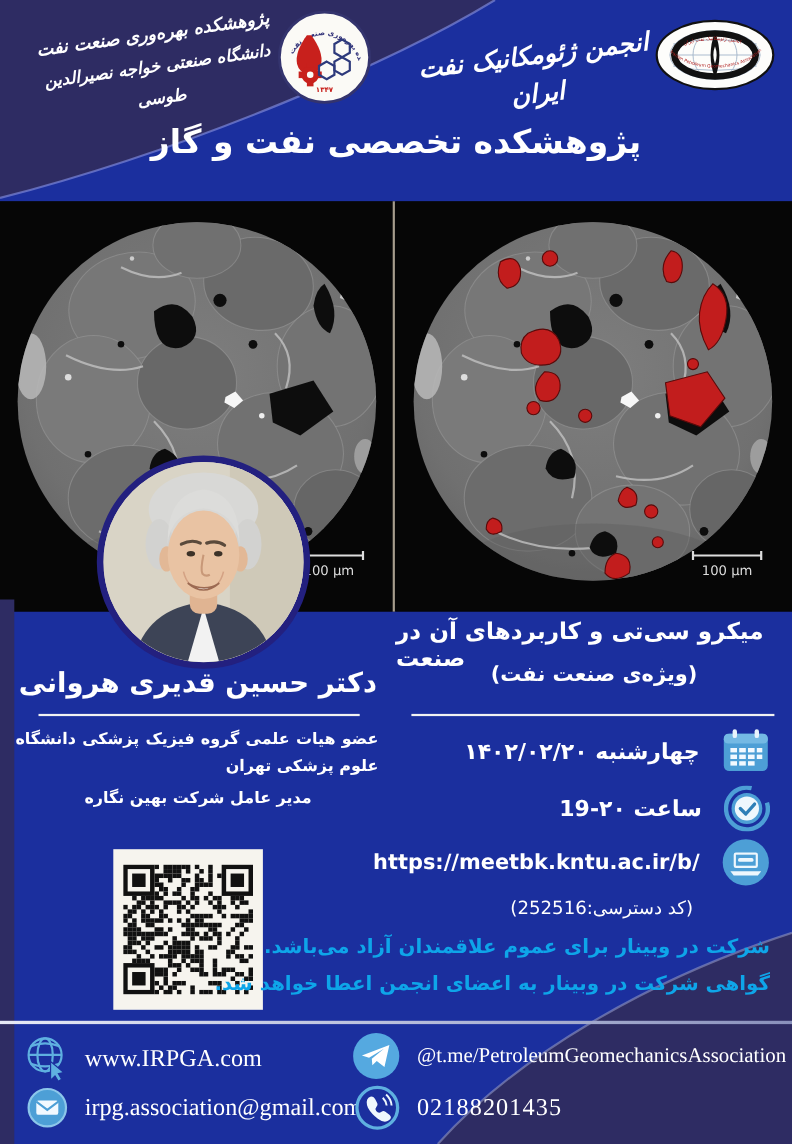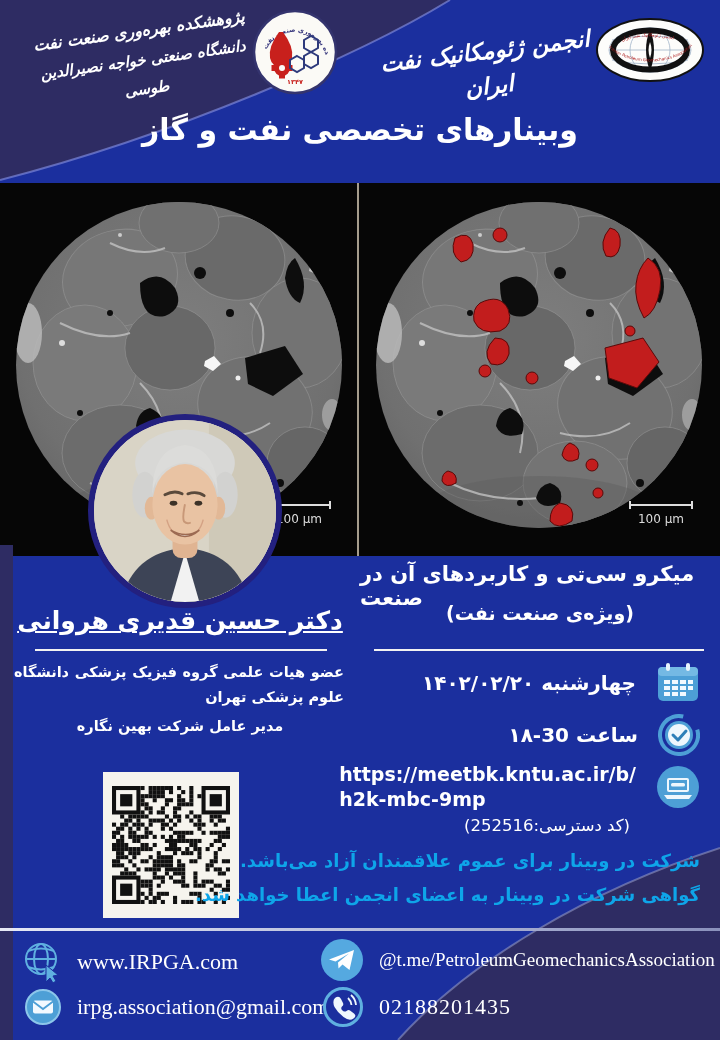--- a/index.html
+++ b/index.html
@@ -25,21 +25,21 @@
   .panel-r{left:360px;top:183px;width:360px;height:373px;z-index:1;}
   .panel-div{left:357px;top:183px;width:2px;height:373px;background:#a59c8c;z-index:2;}
   
   .photo{left:88px;top:414px;width:194px;height:194px;border-radius:50%;
          border:6px solid #23207f;box-sizing:border-box;overflow:hidden;z-index:4;background:#d9d4c6;}
   
   .col{top:556px;height:374px;z-index:2;}
   .col-left{left:0;width:360px;}
   .col-right{left:360px;width:360px;}
   .spk-name{position:absolute;top:50px;width:100%;text-align:center;color:#fff;
-            font-size:25px;font-weight:bold;text-decoration:underline;}
+            font-size:25px;font-weight:bold;}
   .hr{position:absolute;height:2px;background:#f2f2f2;}
   .hr-left{top:93px;left:35px;width:292px;}
   .hr-right{top:93px;left:14px;width:330px;}
   .spk-aff{position:absolute;top:104px;right:16px;left:14px;color:#fff;direction:rtl;
            font-size:14.5px;font-weight:bold;line-height:1.75;text-align:justify;text-align-last:right;}
   .spk-role{position:absolute;top:162px;right:0;left:0;color:#fff;direction:rtl;text-align:center;
             font-size:14.5px;font-weight:bold;}
   .qr-box{position:absolute;top:216px;left:103px;width:136px;height:146px;background:#f6f4ee;
           display:flex;align-items:center;justify-content:center;}
   .web-title{position:absolute;top:6px;width:100%;text-align:left;color:#fff;direction:rtl;
@@ -186,21 +186,21 @@
     <path id="arcT" d="M10,38 A49,27 0 0 1 102,38" fill="none"></path>
     <text font-size="4.5" fill="#b02020">
       <textPath href="#arcT" startOffset="22%">انجمن ژئومکانیک نفت ایران</textPath>
     </text>
     <path id="arcB" d="M14,30 A46,26 0 0 0 98,30" fill="none"></path>
     <text font-size="4" fill="#b02020">
       <textPath href="#arcB" startOffset="2%">Iranian Petroleum Geomechanics Association</textPath>
     </text>
   </svg>
 
-  <div class="abs series-title" dir="rtl">وبینارهای تخصصی نفت و گاز</div>
+  <div class="abs series-title" dir="rtl">پژوهشکده تخصصی نفت و گاز</div>
 
   <div class="abs band"></div>
 
   <svg class="abs panel-l" viewBox="0 0 357 373">
     <rect width="357" height="373" fill="#060606"></rect>
     <use href="#rockimg"></use>
     <g>
       <line x1="268" y1="322" x2="330" y2="322" stroke="#ddd" stroke-width="2"></line>
       <line x1="268" y1="318" x2="268" y2="326" stroke="#ddd" stroke-width="2"></line>
       <line x1="330" y1="318" x2="330" y2="326" stroke="#ddd" stroke-width="2"></line>
@@ -645,34 +645,33 @@
       <span class="row-text">چهارشنبه  ۱۴۰۲/۰۲/۲۰</span>
     </div>
 
     <div class="row row-time">
       <svg width="42" height="42" viewBox="0 0 42 42">
         <circle cx="21" cy="21" r="19" fill="none" stroke="#4d9fd6" stroke-width="4" stroke-dasharray="80 20" transform="rotate(40 21 21)"></circle>
         <circle cx="21" cy="21" r="14" fill="#4d9fd6"></circle>
         <circle cx="21" cy="21" r="11" fill="#eef7fd"></circle>
         <path d="M15,21 l5,5 l8,-9" fill="none" stroke="#2d7fb8" stroke-width="3" stroke-linecap="round" stroke-linejoin="round"></path>
       </svg>
-      <span class="row-text">ساعت 30-۱۸</span>
+      <span class="row-text">ساعت ۲۰-19</span>
     </div>
 
     <div class="row row-url">
       <svg width="44" height="44" viewBox="0 0 44 44">
         <circle cx="22" cy="22" r="21" fill="#4d9fd6"></circle>
         <rect x="11" y="13" width="22" height="14" rx="2" fill="#eef7fd"></rect>
         <rect x="13" y="15" width="18" height="10" fill="#4d9fd6"></rect>
         <rect x="15" y="18" width="14" height="3.5" rx="1.5" fill="#eef7fd"></rect>
         <path d="M8,30 h28 l-3,4 h-22z" fill="#eef7fd"></path>
       </svg>
       <div class="url-text" dir="ltr">
         <div>https://meetbk.kntu.ac.ir/b/</div>
-        <div>h2k-mbc-9mp</div>
       </div>
     </div>
 
     <div class="access">(کد دسترسی:252516)</div>
     <div class="note note1">شرکت در وبینار برای عموم علاقمندان آزاد می‌باشد.</div>
     <div class="note note2">گواهی شرکت در وبینار به اعضای انجمن اعطا خواهد شد.</div>
   </div>
 
   <div class="abs footer-line"></div>
 

